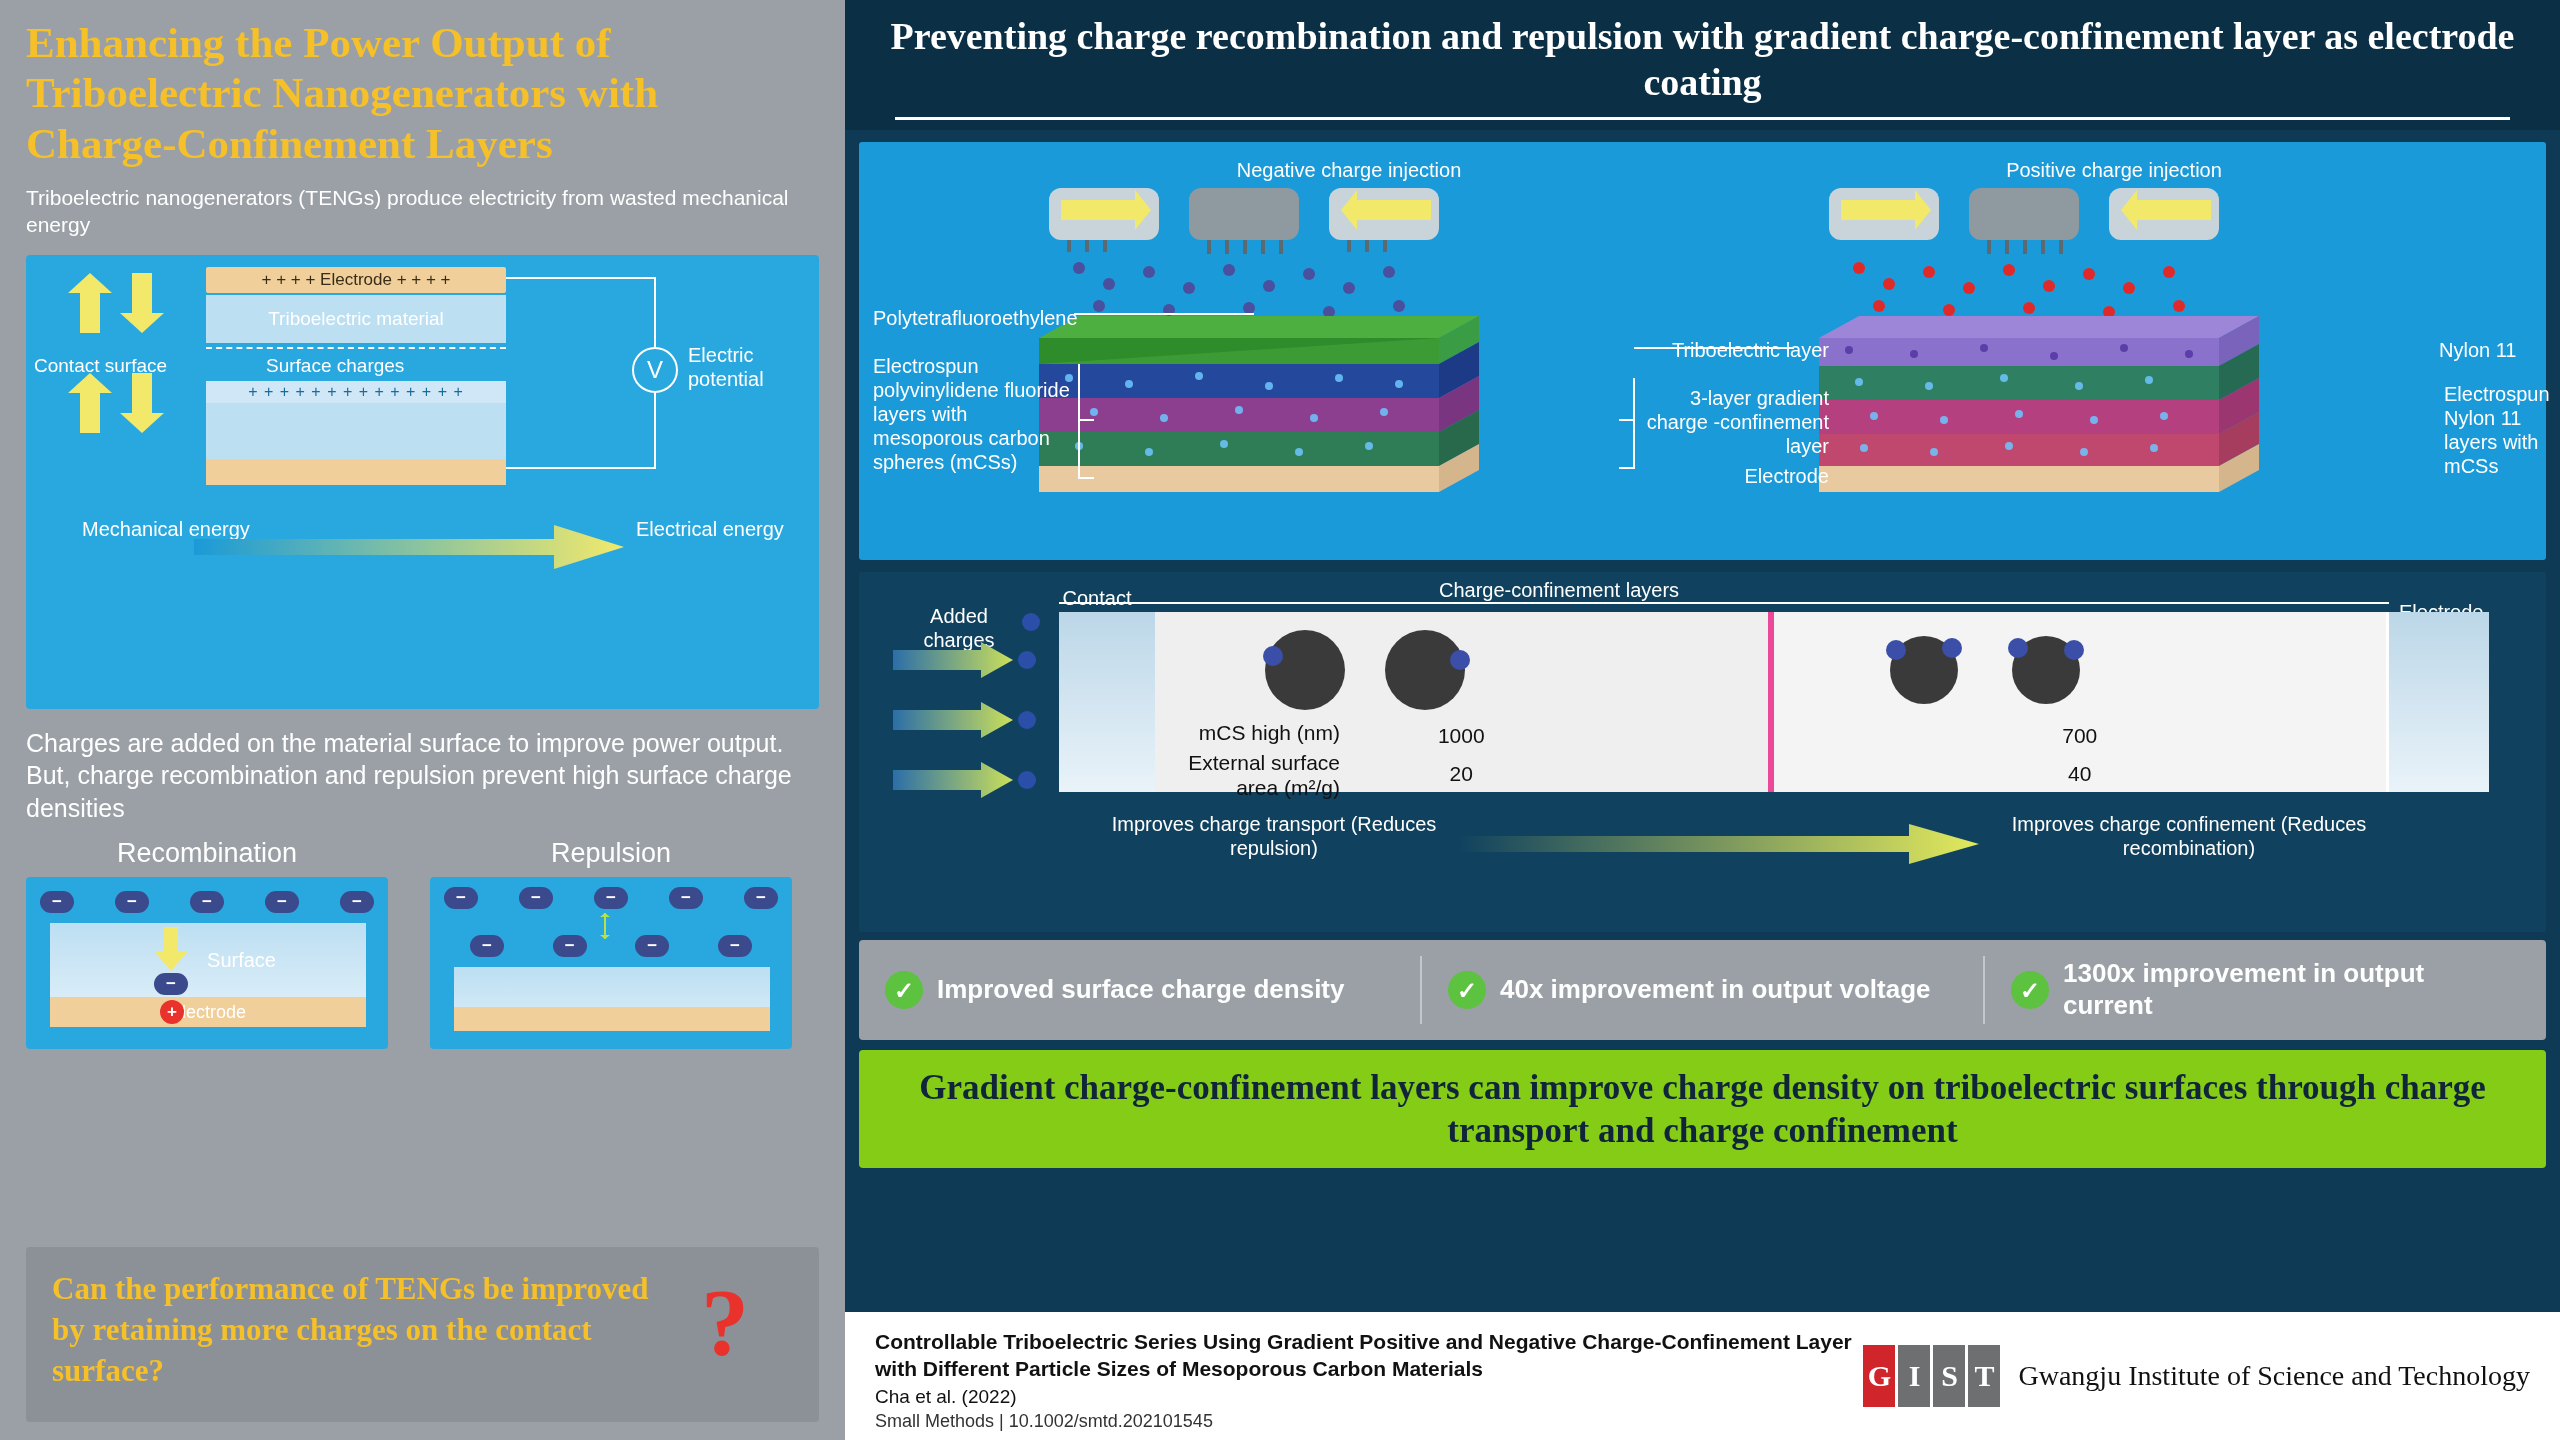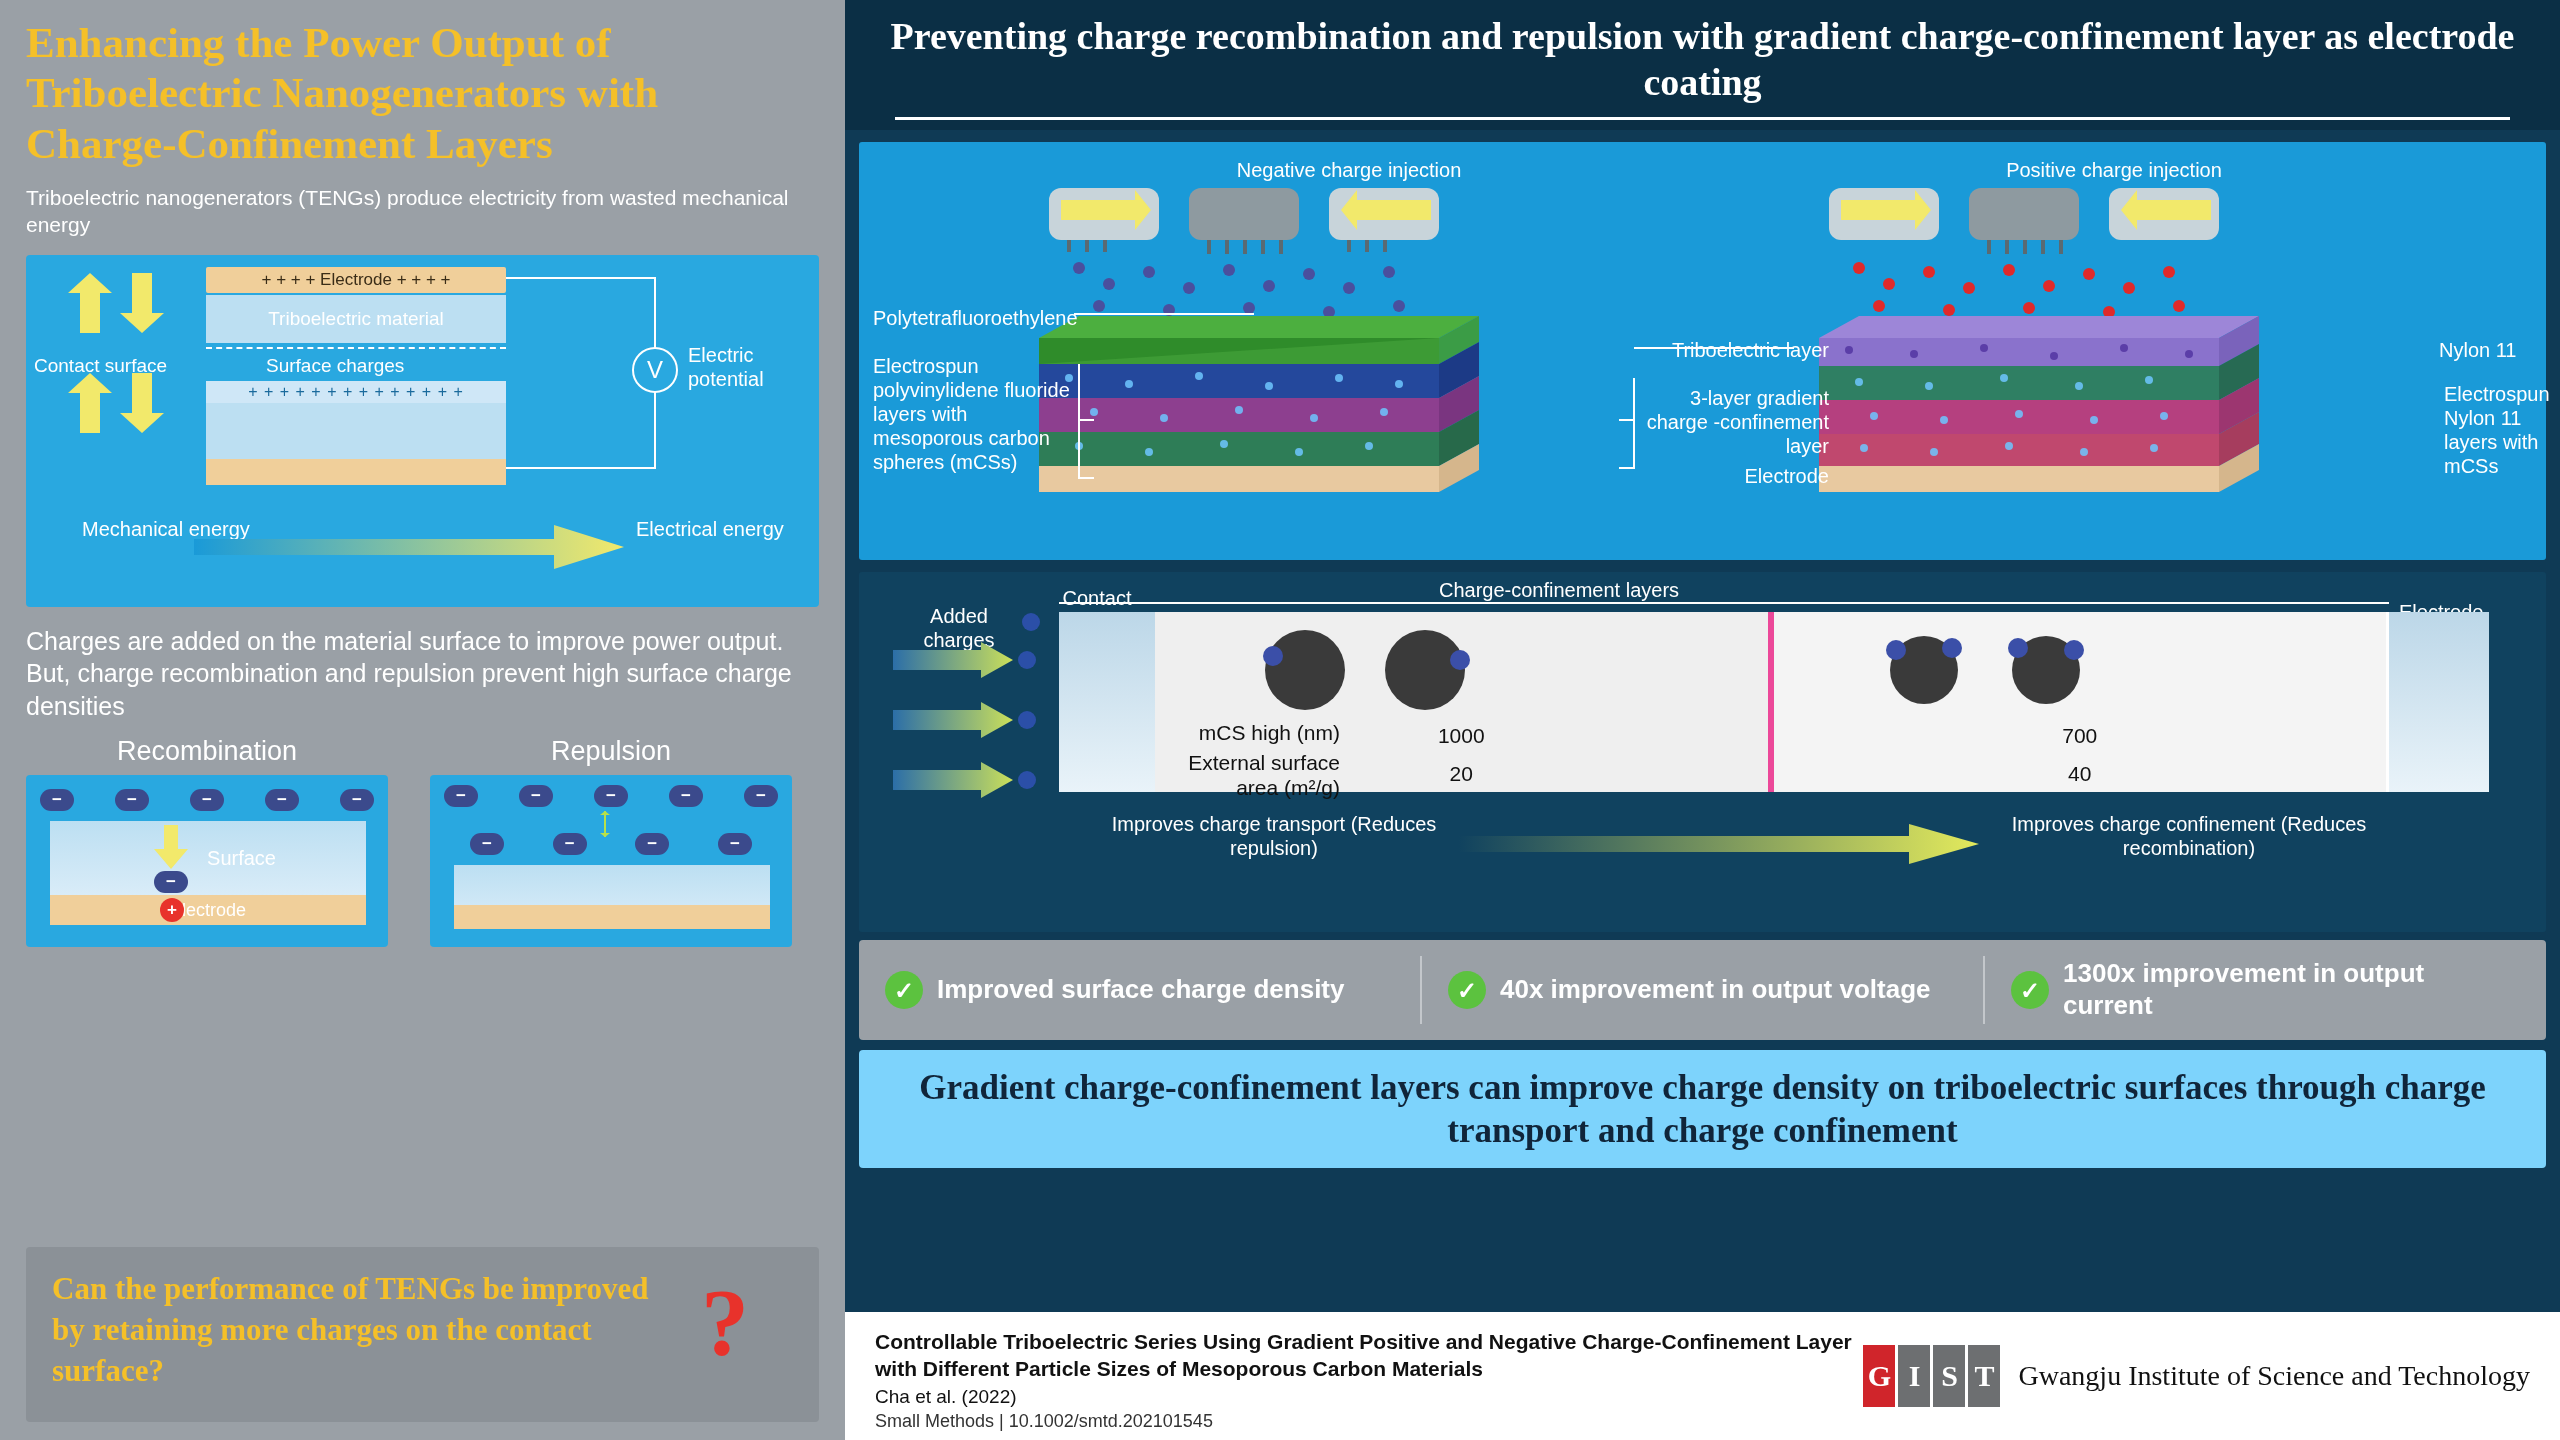--- a/index.html
+++ b/index.html
@@ -21,21 +21,21 @@
     color: #f5c028; font-family: "Liberation Serif", serif;
     font-weight: bold; font-size: 43px; line-height: 1.17;
     margin-bottom: 16px;
   }
   .left-sub {
     color: #ffffff; font-size: 21px; line-height: 1.28; font-weight: 500;
     margin-bottom: 16px;
   }
   .left-card {
     background: #29a8e0; border-radius: 4px; position: relative;
-    height: 352px; padding: 12px;
+    height: 454px; padding: 12px;
   }
   .left-para {
     color: #ffffff; font-size: 25px; line-height: 1.3; margin: 18px 0 14px;
   }
   .rr-row { display: flex; gap: 42px; }
   .rr-col { width: 362px; }
   .rr-head { color: #ffffff; font-size: 27px; text-align: center; margin-bottom: 8px; }
   .rr-box { background: #29a8e0; border-radius: 4px; height: 172px; position: relative; }
 
   .question-box {
@@ -90,21 +90,21 @@
     flex: 1; display: flex; align-items: center; gap: 14px; padding: 0 26px;
     color: #ffffff; font-size: 26px; line-height: 1.22; font-weight: bold;
   }
   .divider-v { width: 2px; height: 68px; background: #c3c7cb; }
   .check {
     width: 38px; height: 38px; border-radius: 50%; background: #5cc23f;
     display: flex; align-items: center; justify-content: center;
     color: #ffffff; font-size: 24px; font-weight: bold; flex: none;
   }
   .panel-d {
-    margin: 10px 14px 0; background: #7dd3fc; border-radius: 4px;
+    margin: 10px 14px 0; background: #84cc16; border-radius: 4px;
     height: 118px; display: flex; align-items: center; justify-content: center;
     text-align: center; padding: 0 30px;
   }
   .panel-d span {
     color: #10253a; font-family: "Liberation Serif", serif; font-weight: bold;
     font-size: 35px; line-height: 1.24;
   }
 
   
   .footer {

